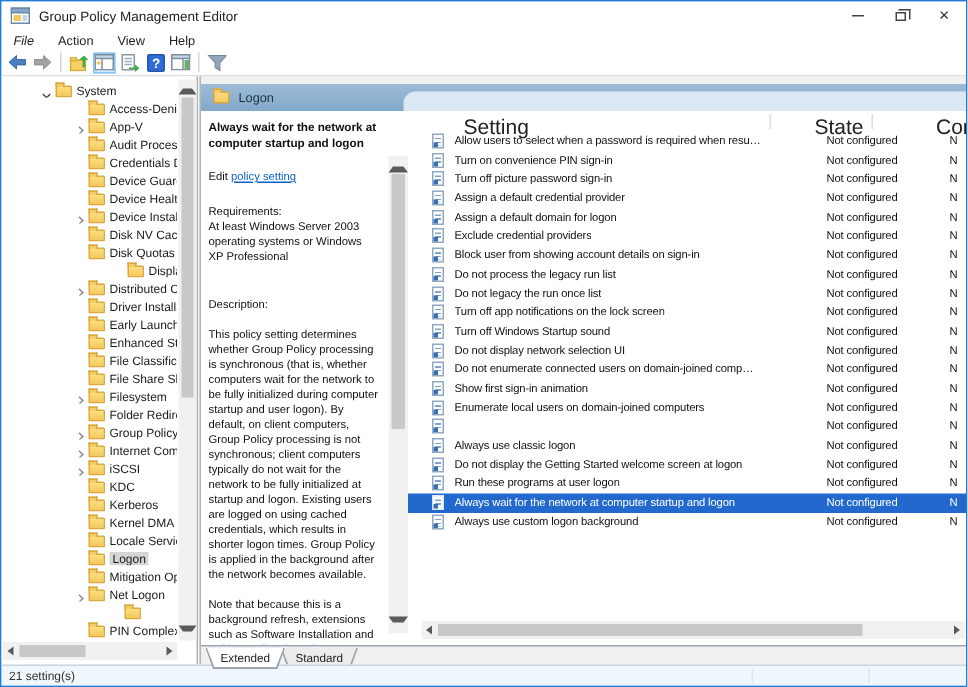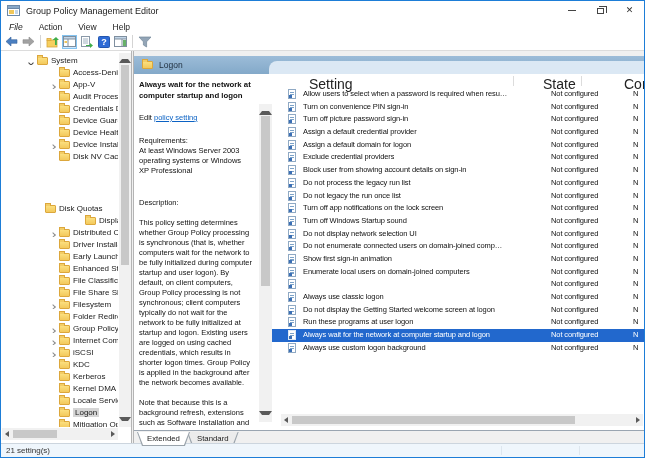--- a/index.html
+++ b/index.html
@@ -262,21 +262,21 @@
           <div class="tree-row" style="padding-left: 50px;">
             <span class="chev collapsed"></span>
             <span class="folder"></span>
             <span class="tree-label">Device Installation</span>
           </div>
           <div class="tree-row" style="padding-left: 50px;">
             <span class="chev none"></span>
             <span class="folder"></span>
             <span class="tree-label">Disk NV Cache</span>
           </div>
-          <div class="tree-row" style="padding-left: 36px; margin-top: 40px;">
+          <div class="tree-row" style="padding-left: 50px;">
             <span class="chev none"></span>
             <span class="folder"></span>
             <span class="tree-label">Disk Quotas</span>
           </div>
           <div class="tree-row" style="padding-left: 76px;">
             <span class="chev none"></span>
             <span class="folder"></span>
             <span class="tree-label">Display</span>
           </div>
           <div class="tree-row" style="padding-left: 50px;">

